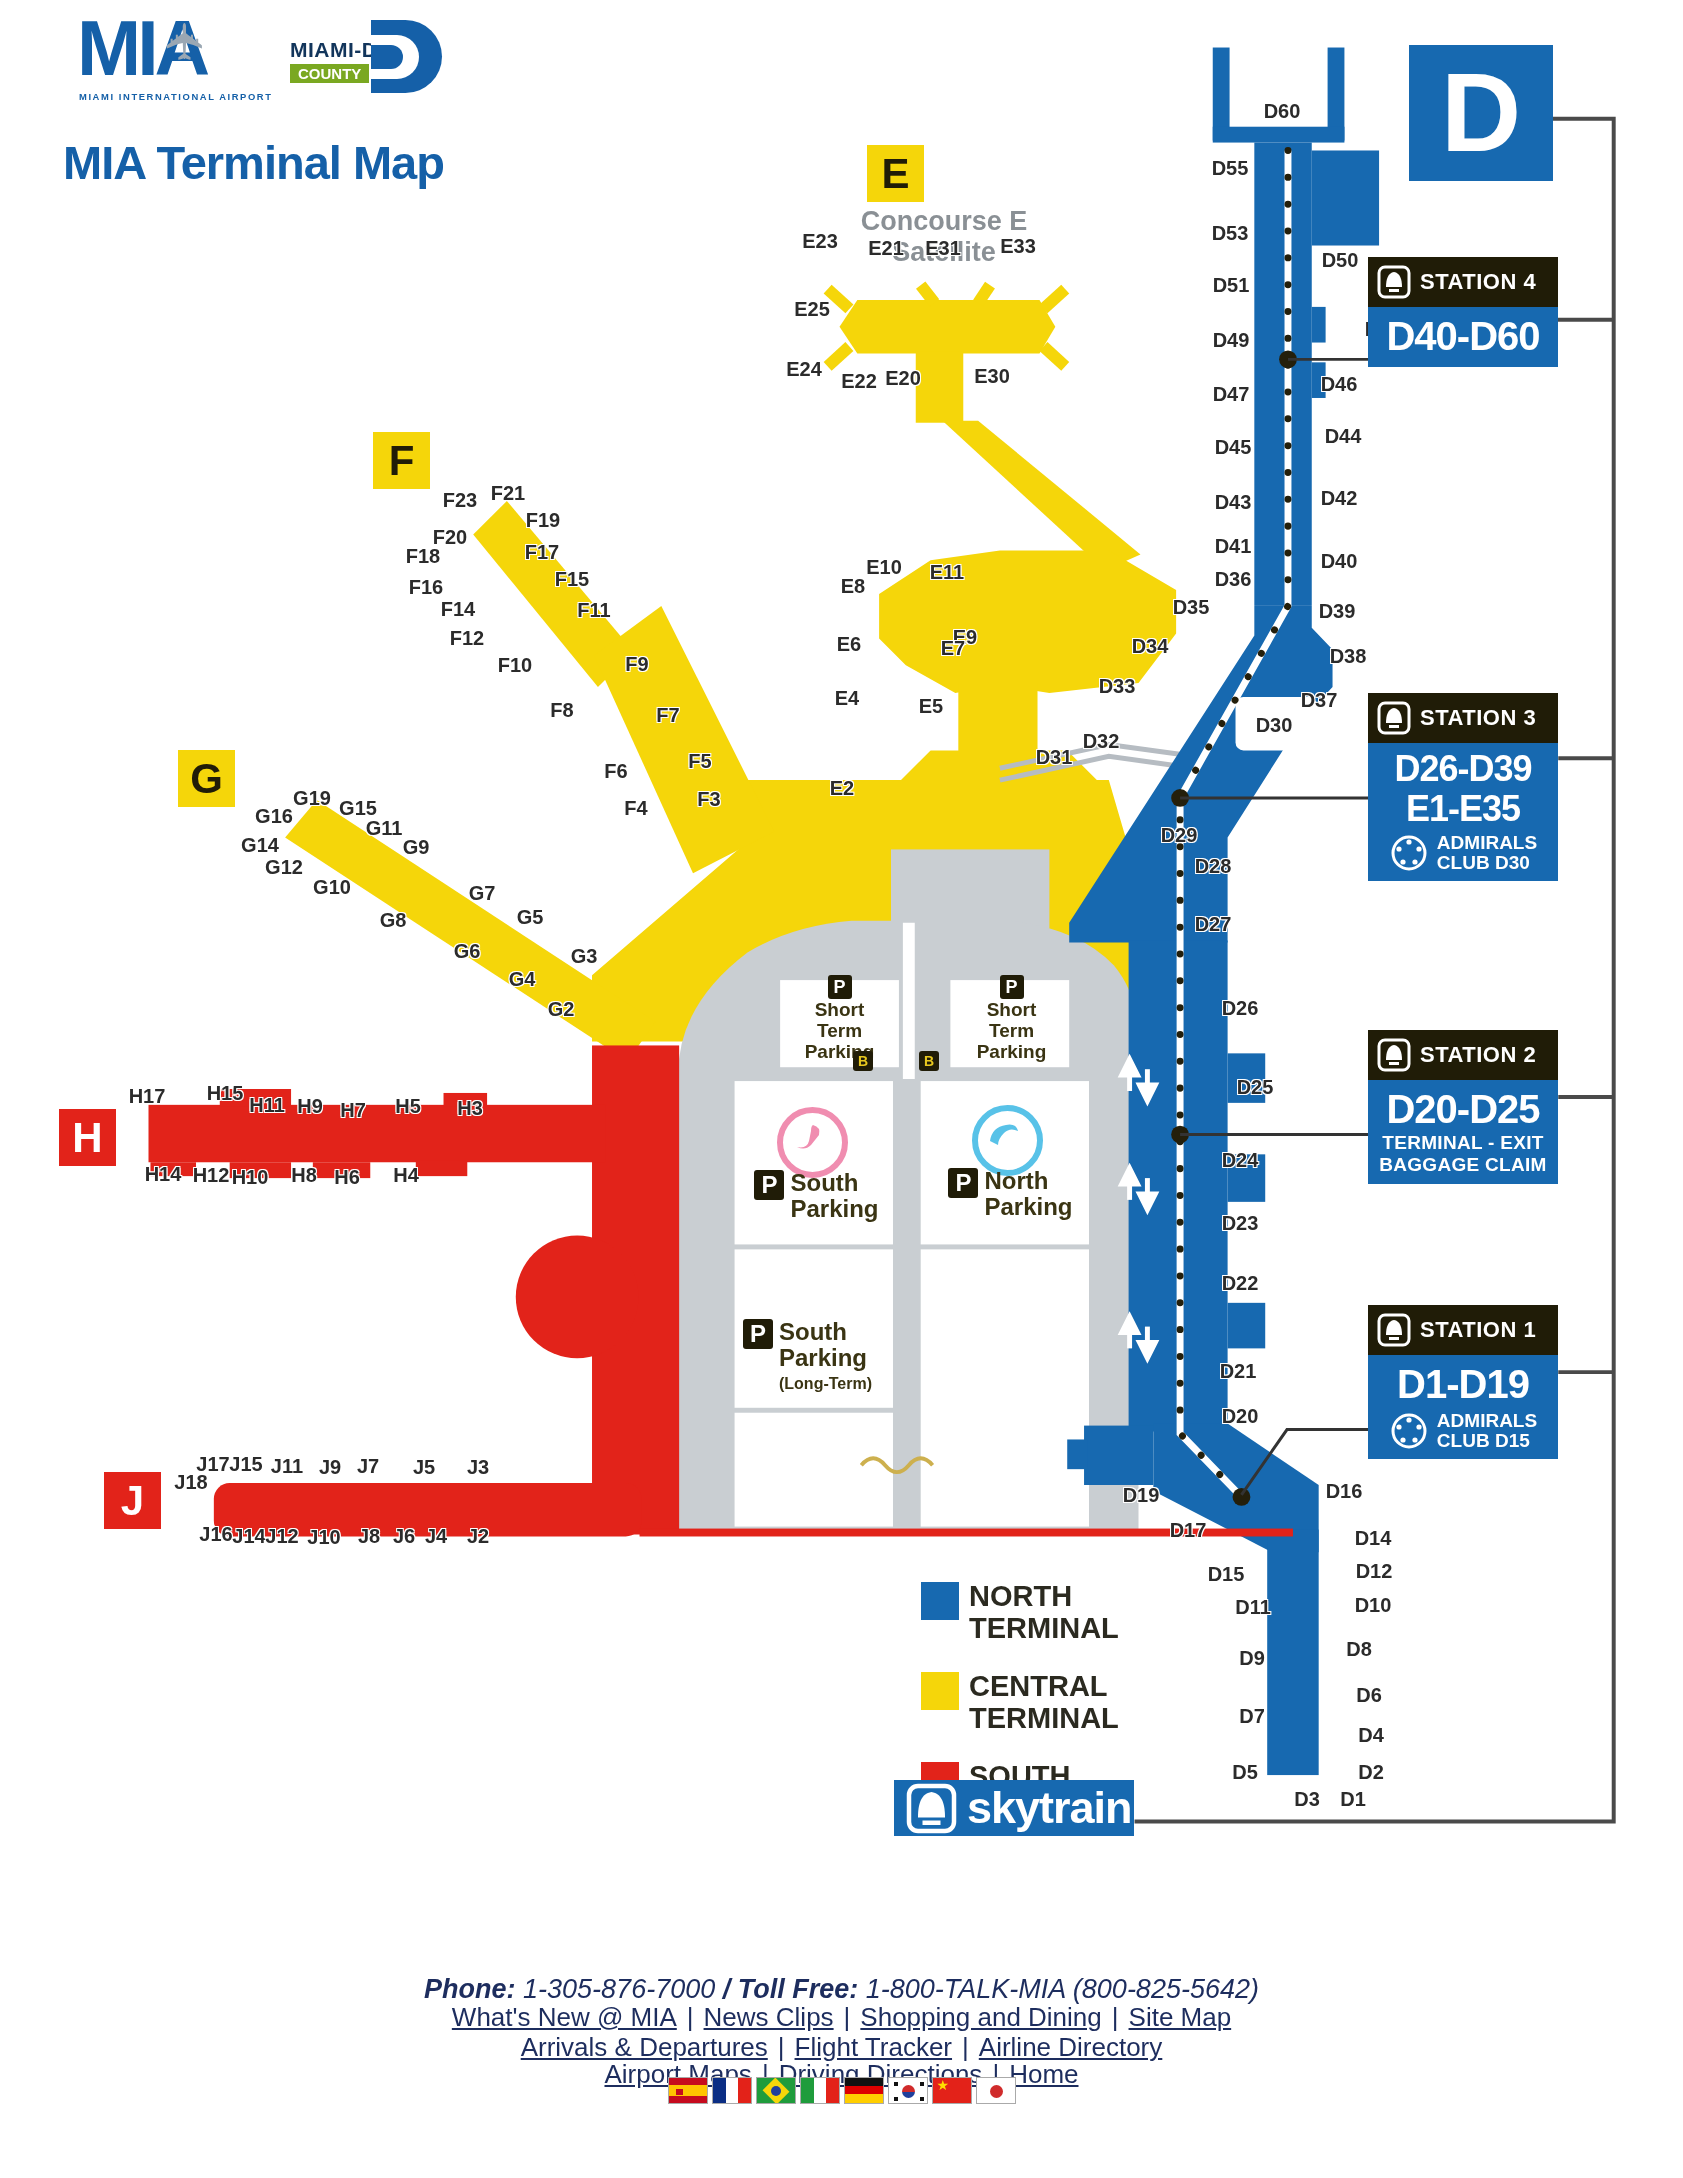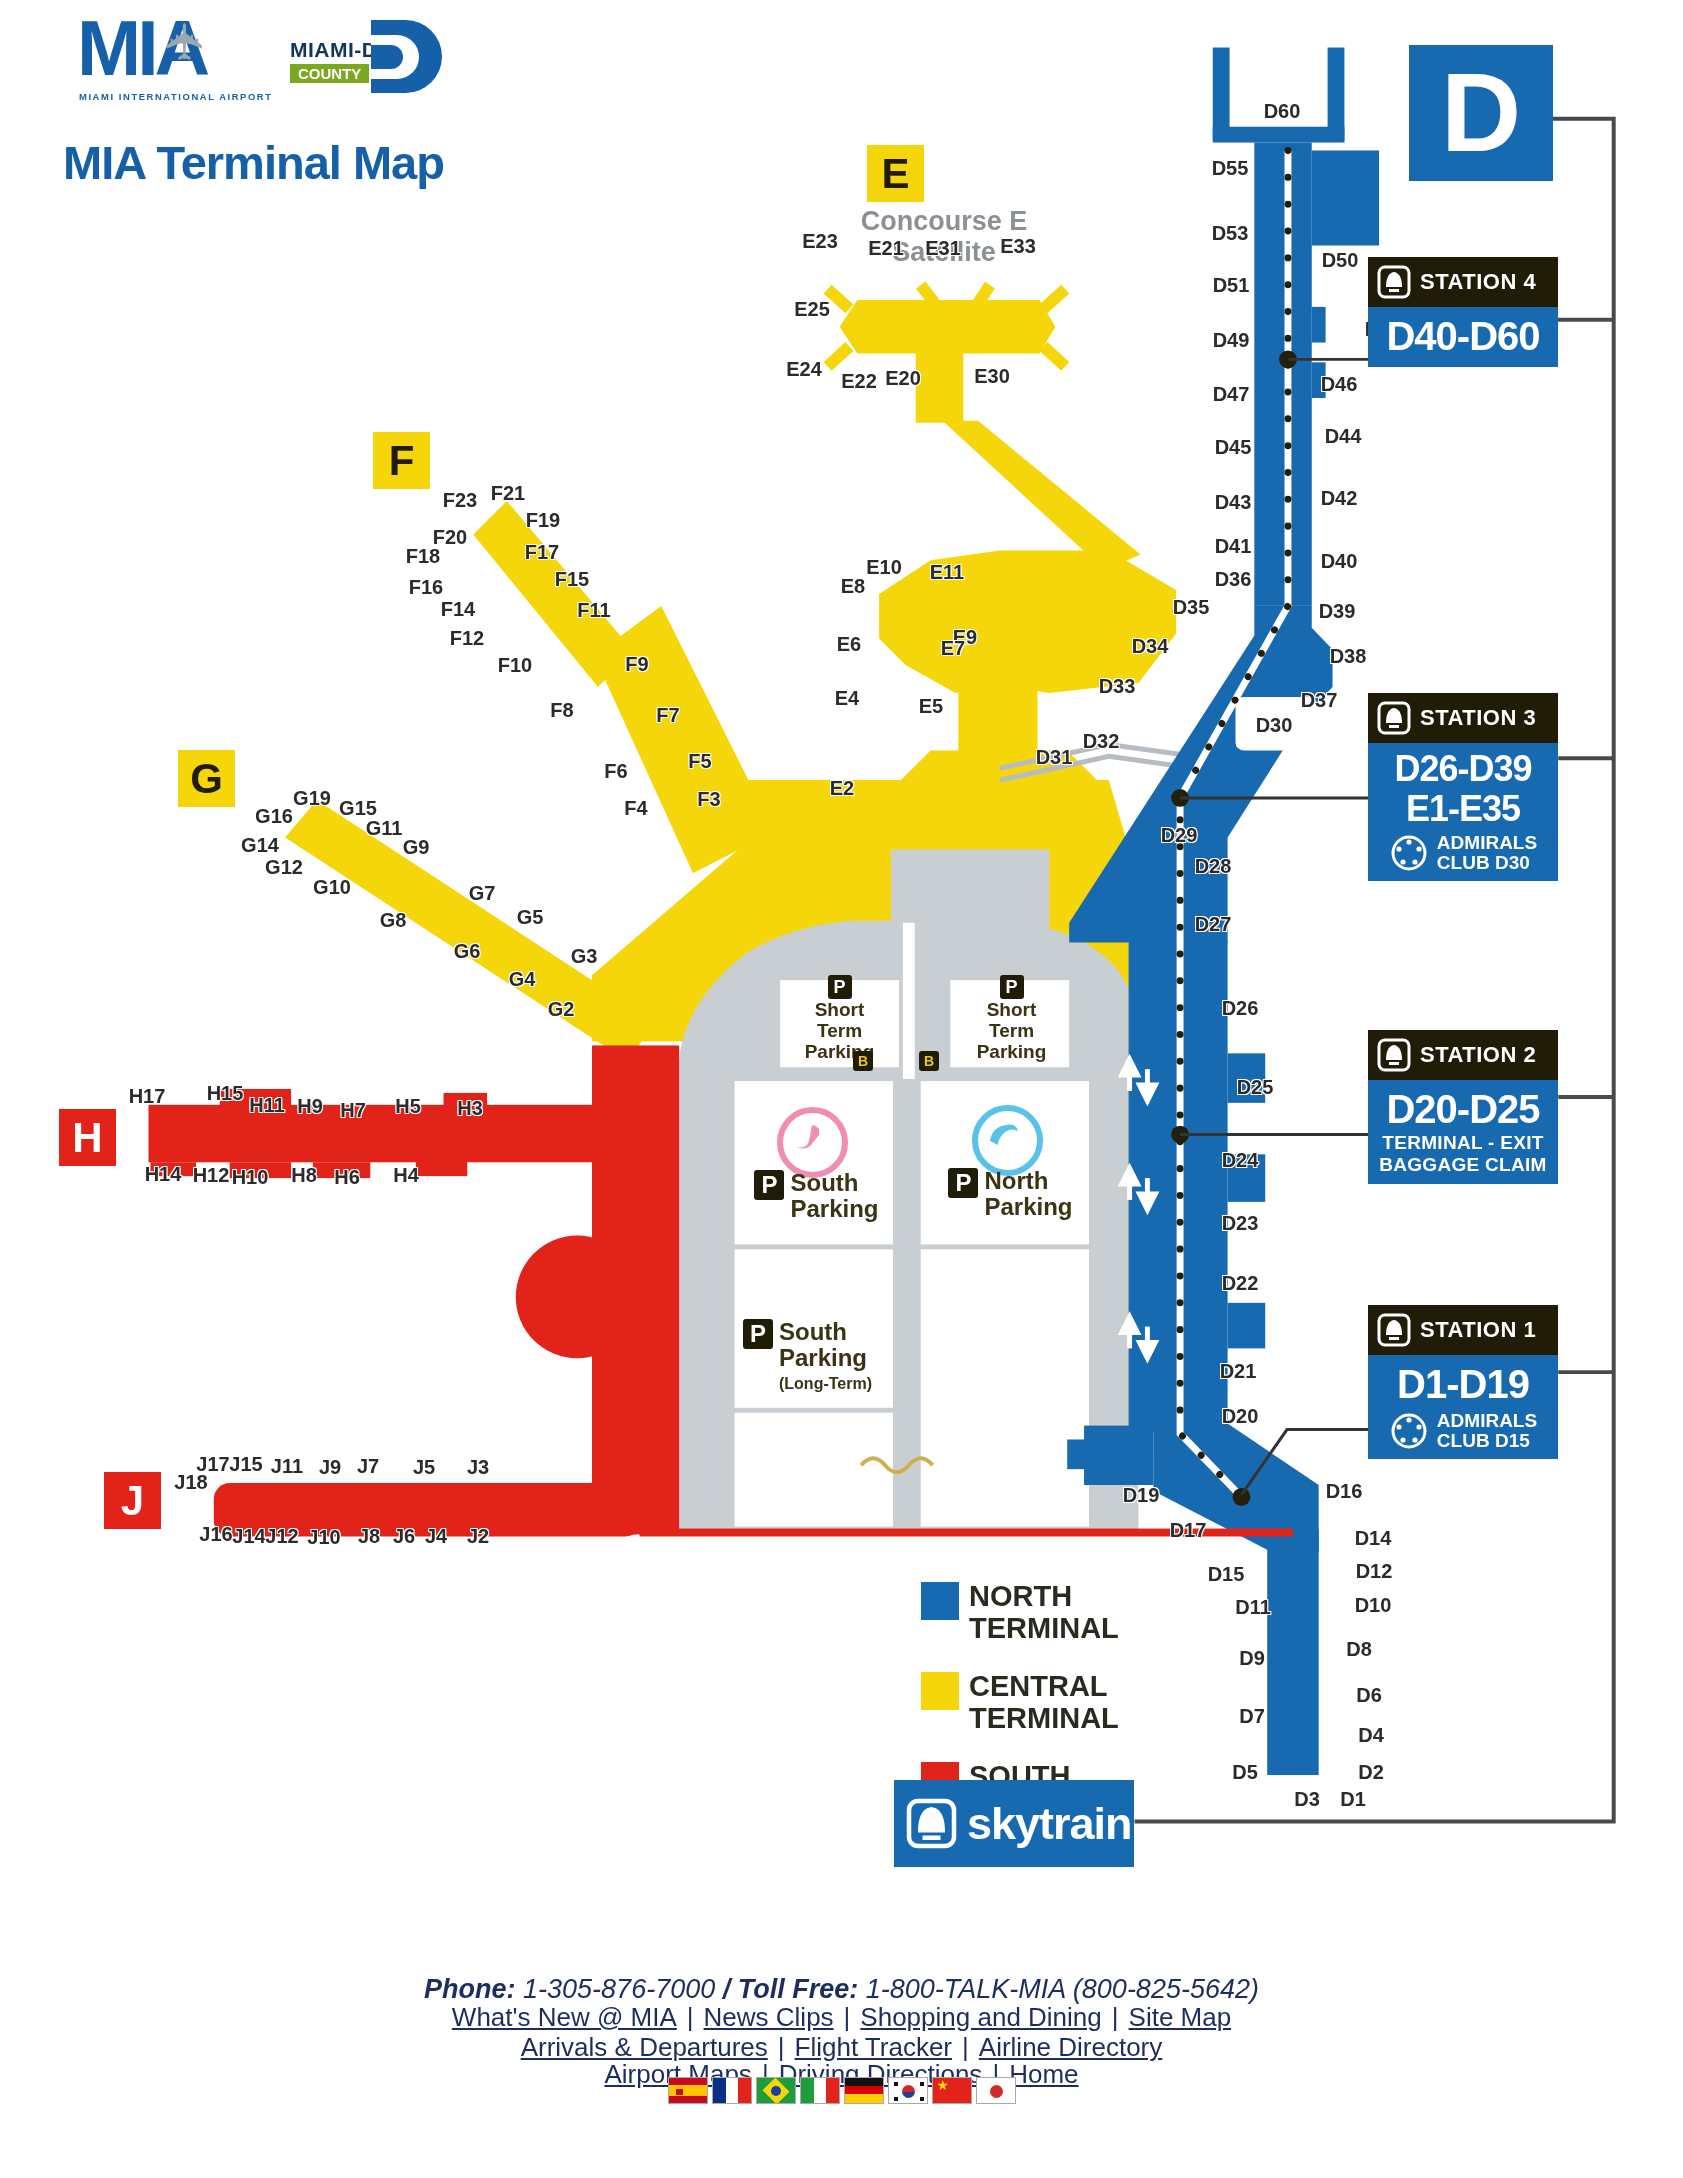--- a/index.html
+++ b/index.html
@@ -51,21 +51,21 @@
   .pk-big{font-size:24px;line-height:26px;}
   .pk-sub{font-size:16px;}
   .ring{position:absolute;border-radius:50%;}
 
   
   .legend{position:absolute;left:921px;top:1580px;}
   .lg-item{display:flex;align-items:flex-start;gap:10px;margin-bottom:26px;}
   .lg-sw{width:38px;height:38px;flex:0 0 38px;margin-top:2px;}
   .lg-tx{font-weight:800;font-size:29px;line-height:32px;color:#2b2a20;width:188px;}
 
-  .skytrain{position:absolute;left:894px;top:1780px;width:240px;height:87px;background:#1769b0;
+  .skytrain{position:absolute;left:894px;top:1780px;width:240px;height:56px;background:#1769b0;
             display:flex;align-items:center;gap:10px;padding-left:12px;box-sizing:border-box;}
   .skytrain .lbl{color:#fff;font-weight:800;font-size:45px;letter-spacing:-1px;}
 
   
   .f-link{position:absolute;left:0;right:0;top:1907px;text-align:center;font-size:34px;color:#1d2d5e;}
   .f-link .lab{font-weight:800;}
   .f-link a{color:#1d2d5e;text-decoration:underline;}
   .f-phone{position:absolute;left:0;right:0;top:1974px;text-align:center;font-size:27px;font-style:italic;color:#1d2d5e;}
   .f-phone .lab{font-weight:800;}
   .f-nav{position:absolute;left:0;right:0;text-align:center;font-size:26px;color:#1d2d5e;}

